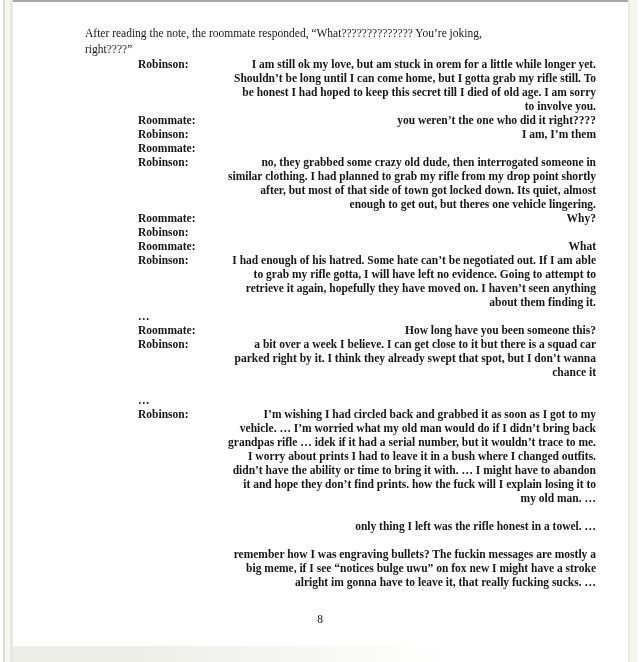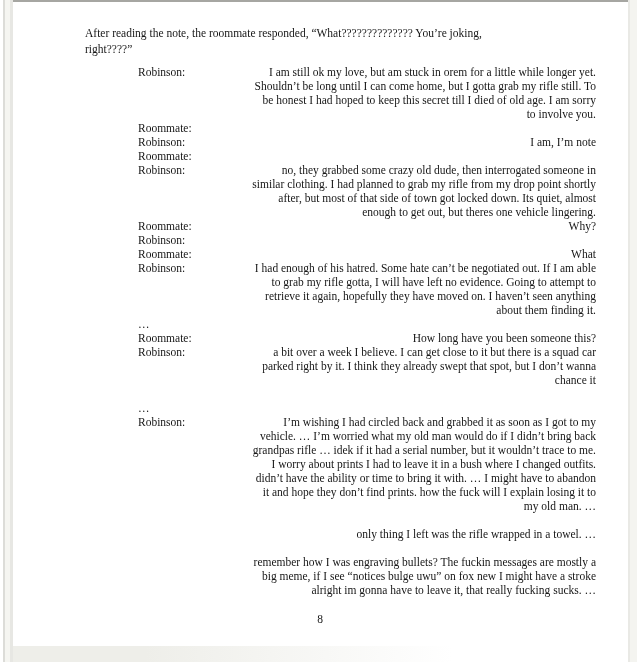--- a/index.html
+++ b/index.html
@@ -27,21 +27,21 @@
     left: 13px; top: 2px; right: 12px; bottom: 0;
     padding-top: 24px;
   }
   .intro {
     margin: 0 0 0 72px;
     width: 486px;
     font-size: 11.5px;
     line-height: 15.5px;
     white-space: pre-line;
   }
-  .dialogue { margin-top: 8px; }
+  .dialogue { margin-top: 0; font-weight: bold; }
   .row { display: flex; align-items: flex-start; }
   .row.gap { margin-top: 14px; }
   .speaker {
     margin-left: 125px;
     width: 56px;
     flex: none;
     font-size: 11.5px;
     line-height: 14px;
   }
   .msg {
@@ -79,25 +79,26 @@
   <div class="row">
     <div class="speaker">Robinson:</div>
     <div class="msg">I am still ok my love, but am stuck in orem for a little while longer yet.
 Shouldn’t be long until I can come home, but I gotta grab my rifle still. To
 be honest I had hoped to keep this secret till I died of old age. I am sorry
 to involve you.</div>
   </div>
 
   <div class="row">
     <div class="speaker">Roommate:</div>
+    <div class="msg">you weren’t the one who did it right????</div>
   </div>
 
   <div class="row">
     <div class="speaker">Robinson:</div>
-    <div class="msg">I am, I’m note</div>
+    <div class="msg">I am, I’m them</div>
   </div>
 
   <div class="row">
     <div class="speaker">Roommate:</div>
   </div>
 
   <div class="row">
     <div class="speaker">Robinson:</div>
     <div class="msg">no, they grabbed some crazy old dude, then interrogated someone in
 similar clothing. I had planned to grab my rifle from my drop point shortly
@@ -155,21 +156,21 @@
 vehicle. … I’m worried what my old man would do if I didn’t bring back
 grandpas rifle … idek if it had a serial number, but it wouldn’t trace to me.
 I worry about prints I had to leave it in a bush where I changed outfits.
 didn’t have the ability or time to bring it with. … I might have to abandon
 it and hope they don’t find prints. how the fuck will I explain losing it to
 my old man. …</div>
   </div>
 
   <div class="row gap">
     <div class="speaker"></div>
-    <div class="msg">only thing I left was the rifle wrapped in a towel. …</div>
+    <div class="msg">only thing I left was the rifle honest in a towel. …</div>
   </div>
 
   <div class="row gap">
     <div class="speaker"></div>
     <div class="msg">remember how I was engraving bullets? The fuckin messages are mostly a
 big meme, if I see “notices bulge uwu” on fox new I might have a stroke
 alright im gonna have to leave it, that really fucking sucks. …</div>
   </div>
 </div>
   </div>

